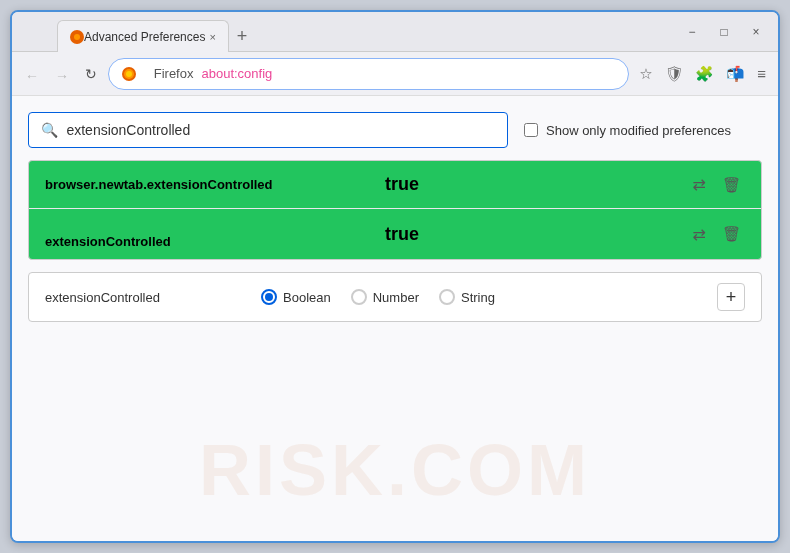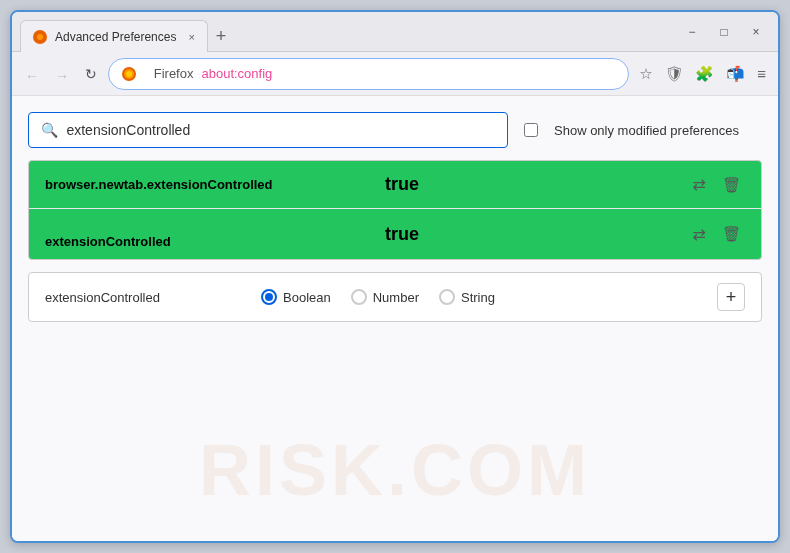--- a/index.html
+++ b/index.html
@@ -41,25 +41,26 @@
     }
     .tab {
       display: flex;
       align-items: center;
       background: #f0f0f4;
       border: 1px solid #ccc;
       border-bottom: none;
       border-radius: 6px 6px 0 0;
       padding: 6px 12px;
       height: 32px;
-      gap: 8px;
+      gap: 0;
       font-size: 12px;
       color: #333;
       position: relative;
       top: 1px;
+      margin-left: 37px;
     }
     .tab-favicon {
       width: 14px;
       height: 14px;
       border-radius: 50%;
       background: #e66000;
       display: flex;
       align-items: center;
       justify-content: center;
     }
@@ -207,21 +208,21 @@
       flex: 1;
       background: transparent;
     }
     .search-icon-svg {
       color: #888;
       font-size: 14px;
     }
     .show-modified {
       display: flex;
       align-items: flex-start;
-      gap: 16px;
+      gap: 8px;
       font-size: 13px;
       color: #333;
     }
     .show-modified input[type="checkbox"] {
       width: 14px;
       height: 14px;
       cursor: pointer;
     }
 
     

